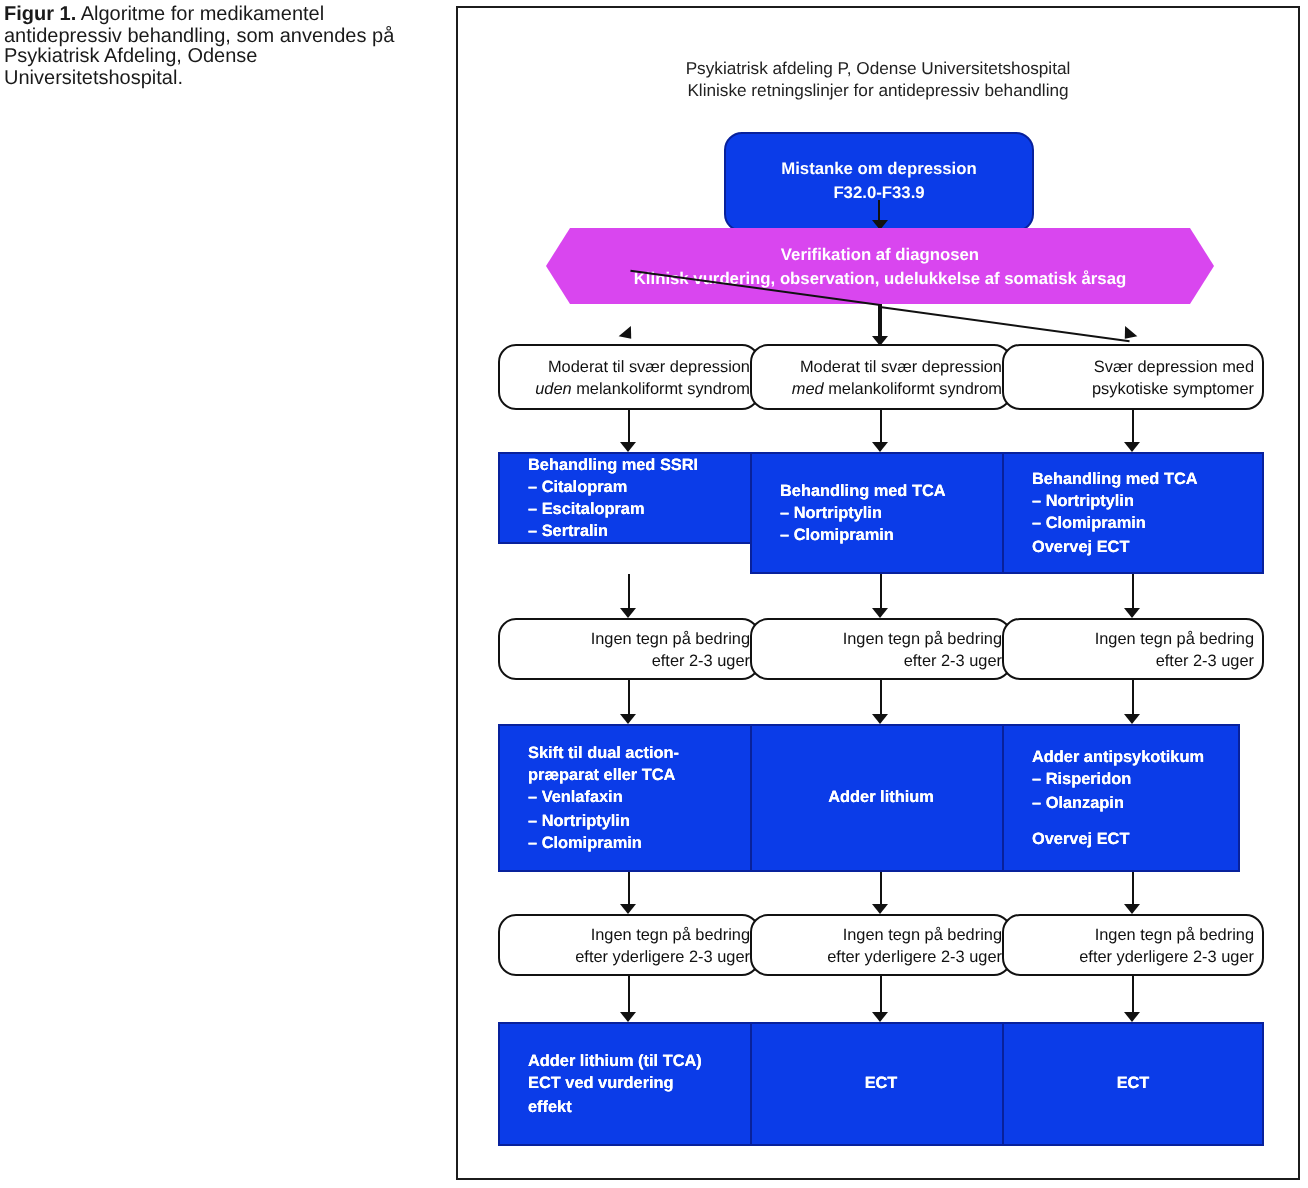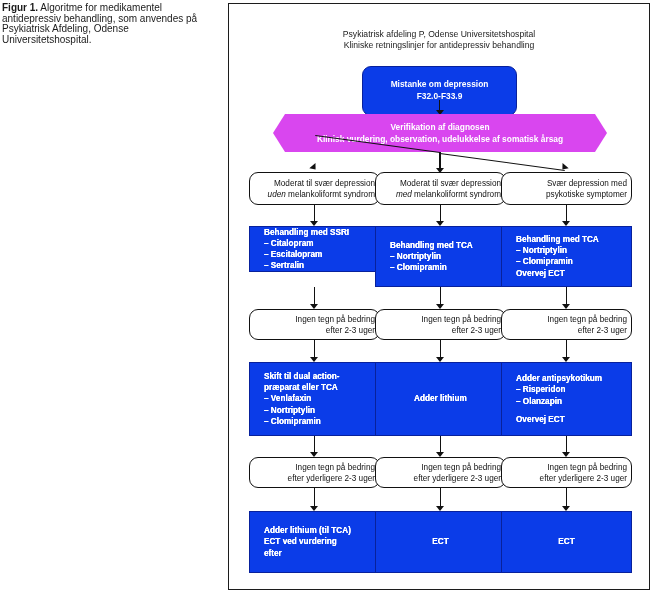--- a/index.html
+++ b/index.html
@@ -157,21 +157,21 @@
   <div class="node white-round" style="left:20px;top:453px;width:131px;height:31px;">
     <span class="li">Ingen tegn på bedring</span>
     <span class="li">efter yderligere 2-3 uger</span>
   </div>
   <div class="vline" style="left:84.6px;top:484px;height:21px;"></div>
   <div class="arrowhead" style="left:81.3px;top:502px;"></div>
 
   <div class="node blue" style="left:20px;top:507px;width:131px;height:62px;">
     <span class="ttl">Adder lithium (til TCA)</span>
     <span class="ttl">ECT ved vurdering</span>
-    <span class="ttl">efter</span>
+    <span class="ttl">effekt</span>
   </div>
 
   <div class="node white-round" style="left:146px;top:168px;width:131px;height:33px;">
     <span class="li">Moderat til svær depression</span>
     <span class="li"><em>med</em><span> melankoliformt syndrom</span></span>
   </div>
   <div class="vline" style="left:210.6px;top:201px;height:19px;"></div>
   <div class="arrowhead" style="left:207.3px;top:217px;"></div>
 
   <div class="node blue" style="left:146px;top:222px;width:131px;height:61px;">
@@ -223,21 +223,21 @@
   <div class="vline" style="left:336.6px;top:283px;height:20px;"></div>
   <div class="arrowhead" style="left:333.3px;top:300px;"></div>
 
   <div class="node white-round" style="left:272px;top:305px;width:131px;height:31px;">
     <span class="li">Ingen tegn på bedring</span>
     <span class="li">efter 2-3 uger</span>
   </div>
   <div class="vline" style="left:336.6px;top:336px;height:20px;"></div>
   <div class="arrowhead" style="left:333.3px;top:353px;"></div>
 
-  <div class="node blue" style="left:272px;top:358px;width:131px;height:74px;">
+  <div class="node blue" style="left:272px;top:358px;width:119px;height:74px;">
     <span class="ttl">Adder antipsykotikum</span>
     <span class="li">– Risperidon</span>
     <span class="li">– Olanzapin</span>
     <span class="spacer"></span>
     <span class="ttl">Overvej ECT</span>
   </div>
   <div class="vline" style="left:336.6px;top:432px;height:19px;"></div>
   <div class="arrowhead" style="left:333.3px;top:448px;"></div>
 
   <div class="node white-round" style="left:272px;top:453px;width:131px;height:31px;">

